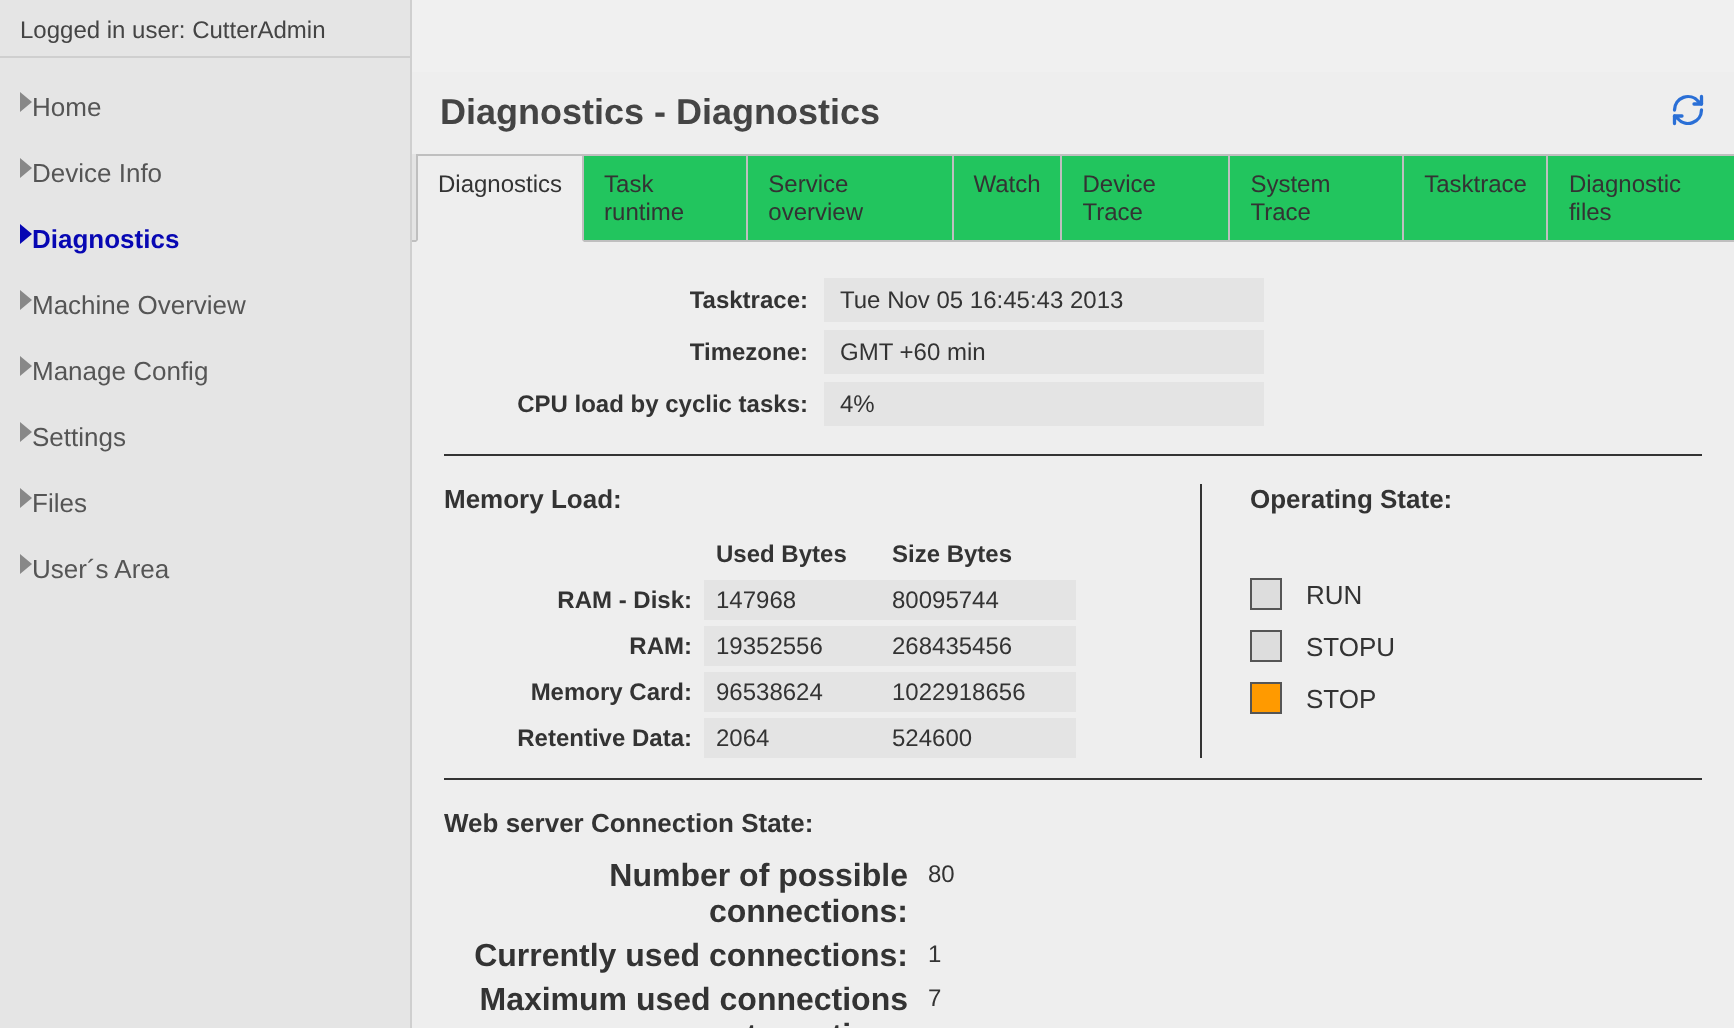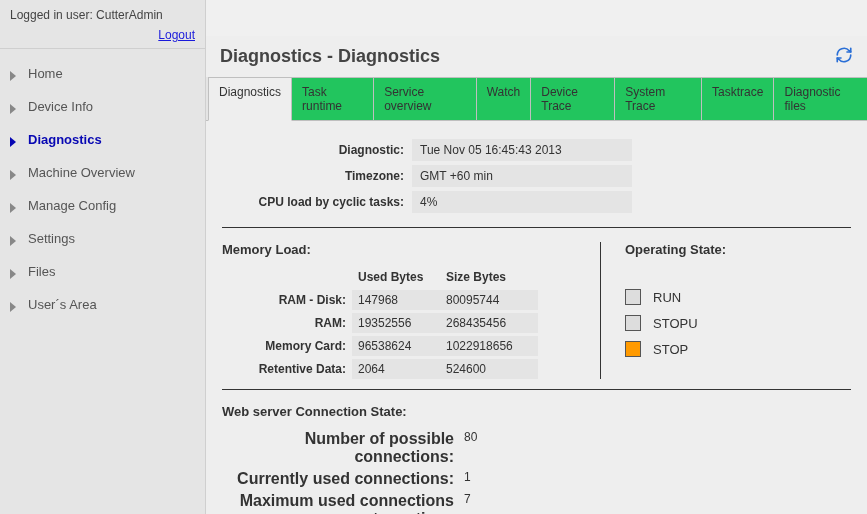--- a/index.html
+++ b/index.html
@@ -28,22 +28,22 @@
   .user-box .logout {
     color: #1a1adb; text-decoration: underline; cursor: pointer; font-size: 12px;
   }
   .nav { padding-top: 8px; }
   .nav-item {
     padding: 9px 10px;
     font-size: 13px;
     color: #555;
     cursor: pointer;
     display: flex;
-    align-items: flex-end;
-    gap: 12px;
+    align-items: flex-start;
+    gap: 0;
   }
   .nav-item .tri {
     width: 0; height: 0;
     border-top: 5px solid transparent;
     border-bottom: 5px solid transparent;
     border-left: 6px solid #888;
     flex-shrink: 0;
   }
   .nav-item.active { color: #0707b3; font-weight: bold; }
   .nav-item.active .tri { border-left-color: #0707b3; }
@@ -132,23 +132,20 @@
 </style>
 </head>
 <body>
 
 <div class="layout">
 
   <aside class="sidebar">
     <div class="user-box">
       <div class="logged">
         <span>Logged in user: </span><span>CutterAdmin</span>
-      </div>
-      <div class="logout-wrap">
-        <a class="logout">Logout</a>
       </div>
     </div>
     <nav class="nav">
       <div class="nav-item">
           <span class="tri"></span>
           <span>Home</span>
         </div>
       <div class="nav-item">
           <span class="tri"></span>
           <span>Device Info</span>
@@ -200,21 +197,21 @@
       <div class="tab">Watch</div>
       <div class="tab">Device Trace</div>
       <div class="tab">System Trace</div>
       <div class="tab">Tasktrace</div>
       <div class="tab">Diagnostic files</div>
     </div>
 
     <div class="content">
 
       <div class="sysinfo">
-        <div class="lbl">Diagnostic:</div>
+        <div class="lbl">Tasktrace:</div>
         <div class="val">Tue Nov 05 16:45:43 2013</div>
         <div class="lbl">Timezone:</div>
         <div class="val">GMT +60 min</div>
         <div class="lbl">CPU load by cyclic tasks:</div>
         <div class="val">4%</div>
       </div>
 
       <hr class="divider">
 
       <div class="section-row">

